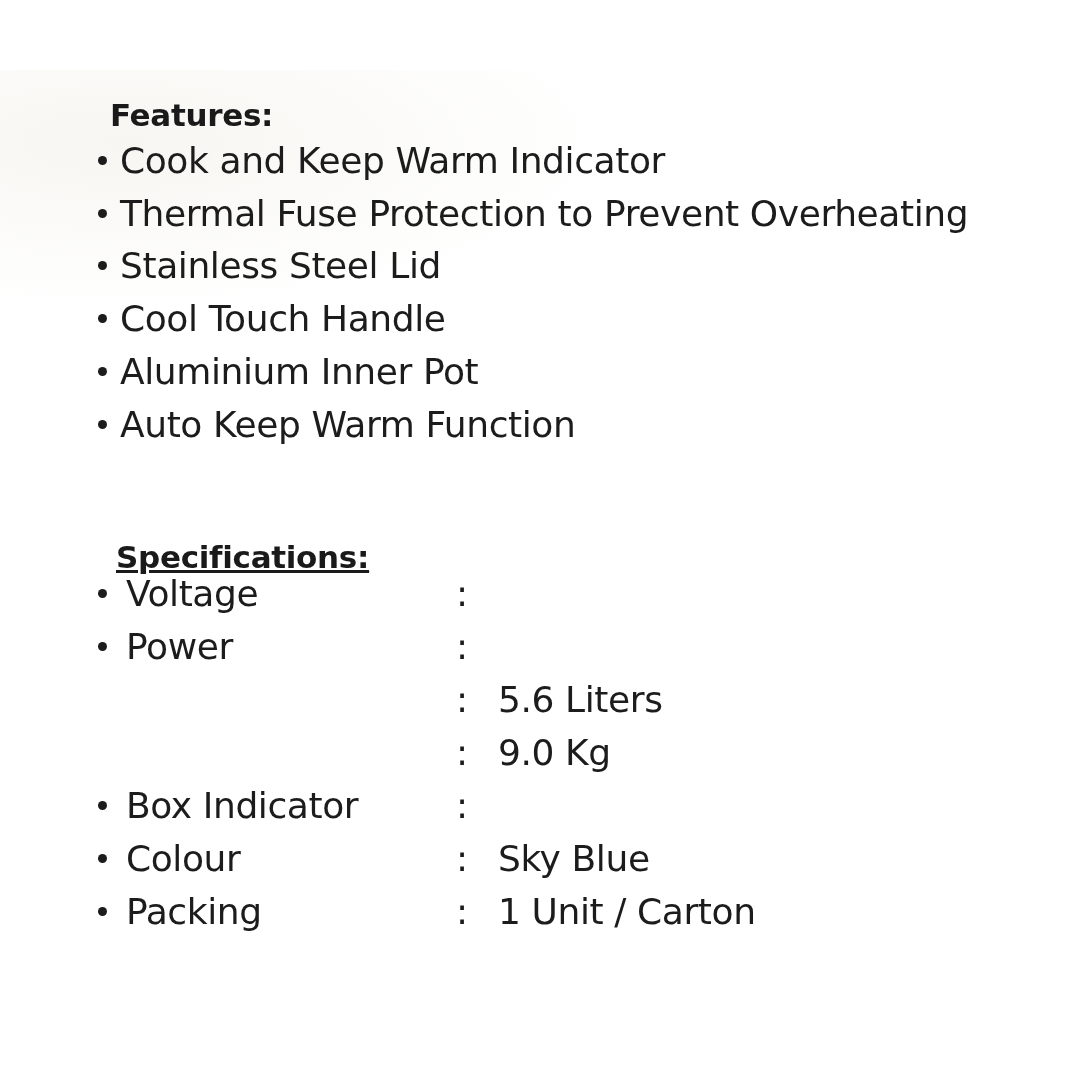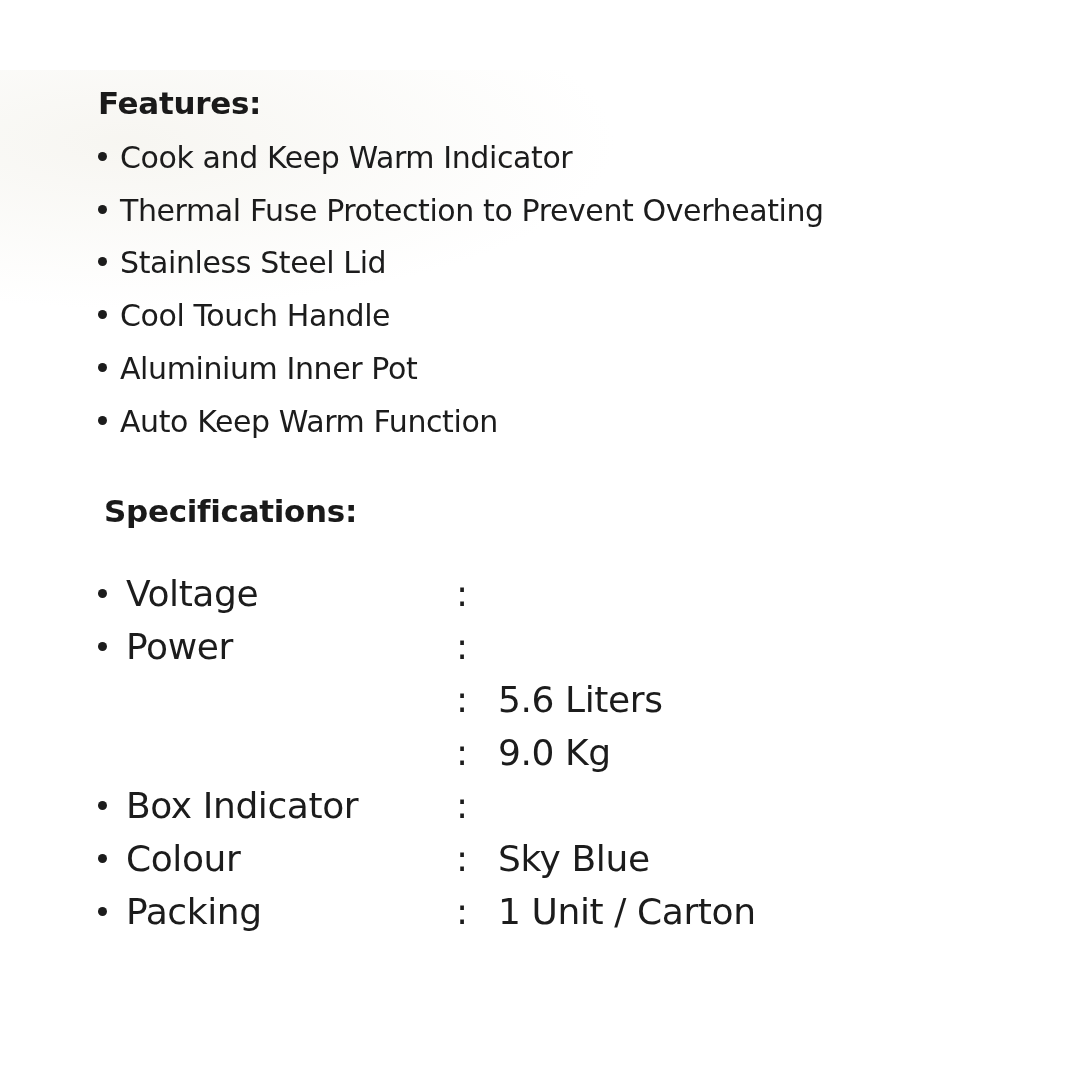--- a/index.html
+++ b/index.html
@@ -23,30 +23,30 @@
       height: 240px;
       background: radial-gradient(ellipse at 20% 30%, rgba(240,238,230,0.55), rgba(255,255,255,0) 70%);
       pointer-events: none;
     }
     .heading {
       position: absolute;
       font-weight: bold;
       font-size: 31px;
       letter-spacing: -0.3px;
       color: #1a1a1a;
-      margin: 0;
+      margin: 12px;
       line-height: 1;
     }
     .features-heading { left: 98px; top: 88px; }
-    .specs-heading { left: 104px; top: 496px; }
+    .specs-heading { left: 104px; top: 530px; text-decoration: underline; }
 
     .feature-item {
       position: absolute;
       left: 98px;
-      font-size: 30px;
+      font-size: 36px;
       line-height: 1;
       white-space: nowrap;
       letter-spacing: -0.4px;
       color: #1c1c1c;
     }
     .bullet {
       display: inline-block;
       width: 9px;
       height: 9px;
       border-radius: 50%;

